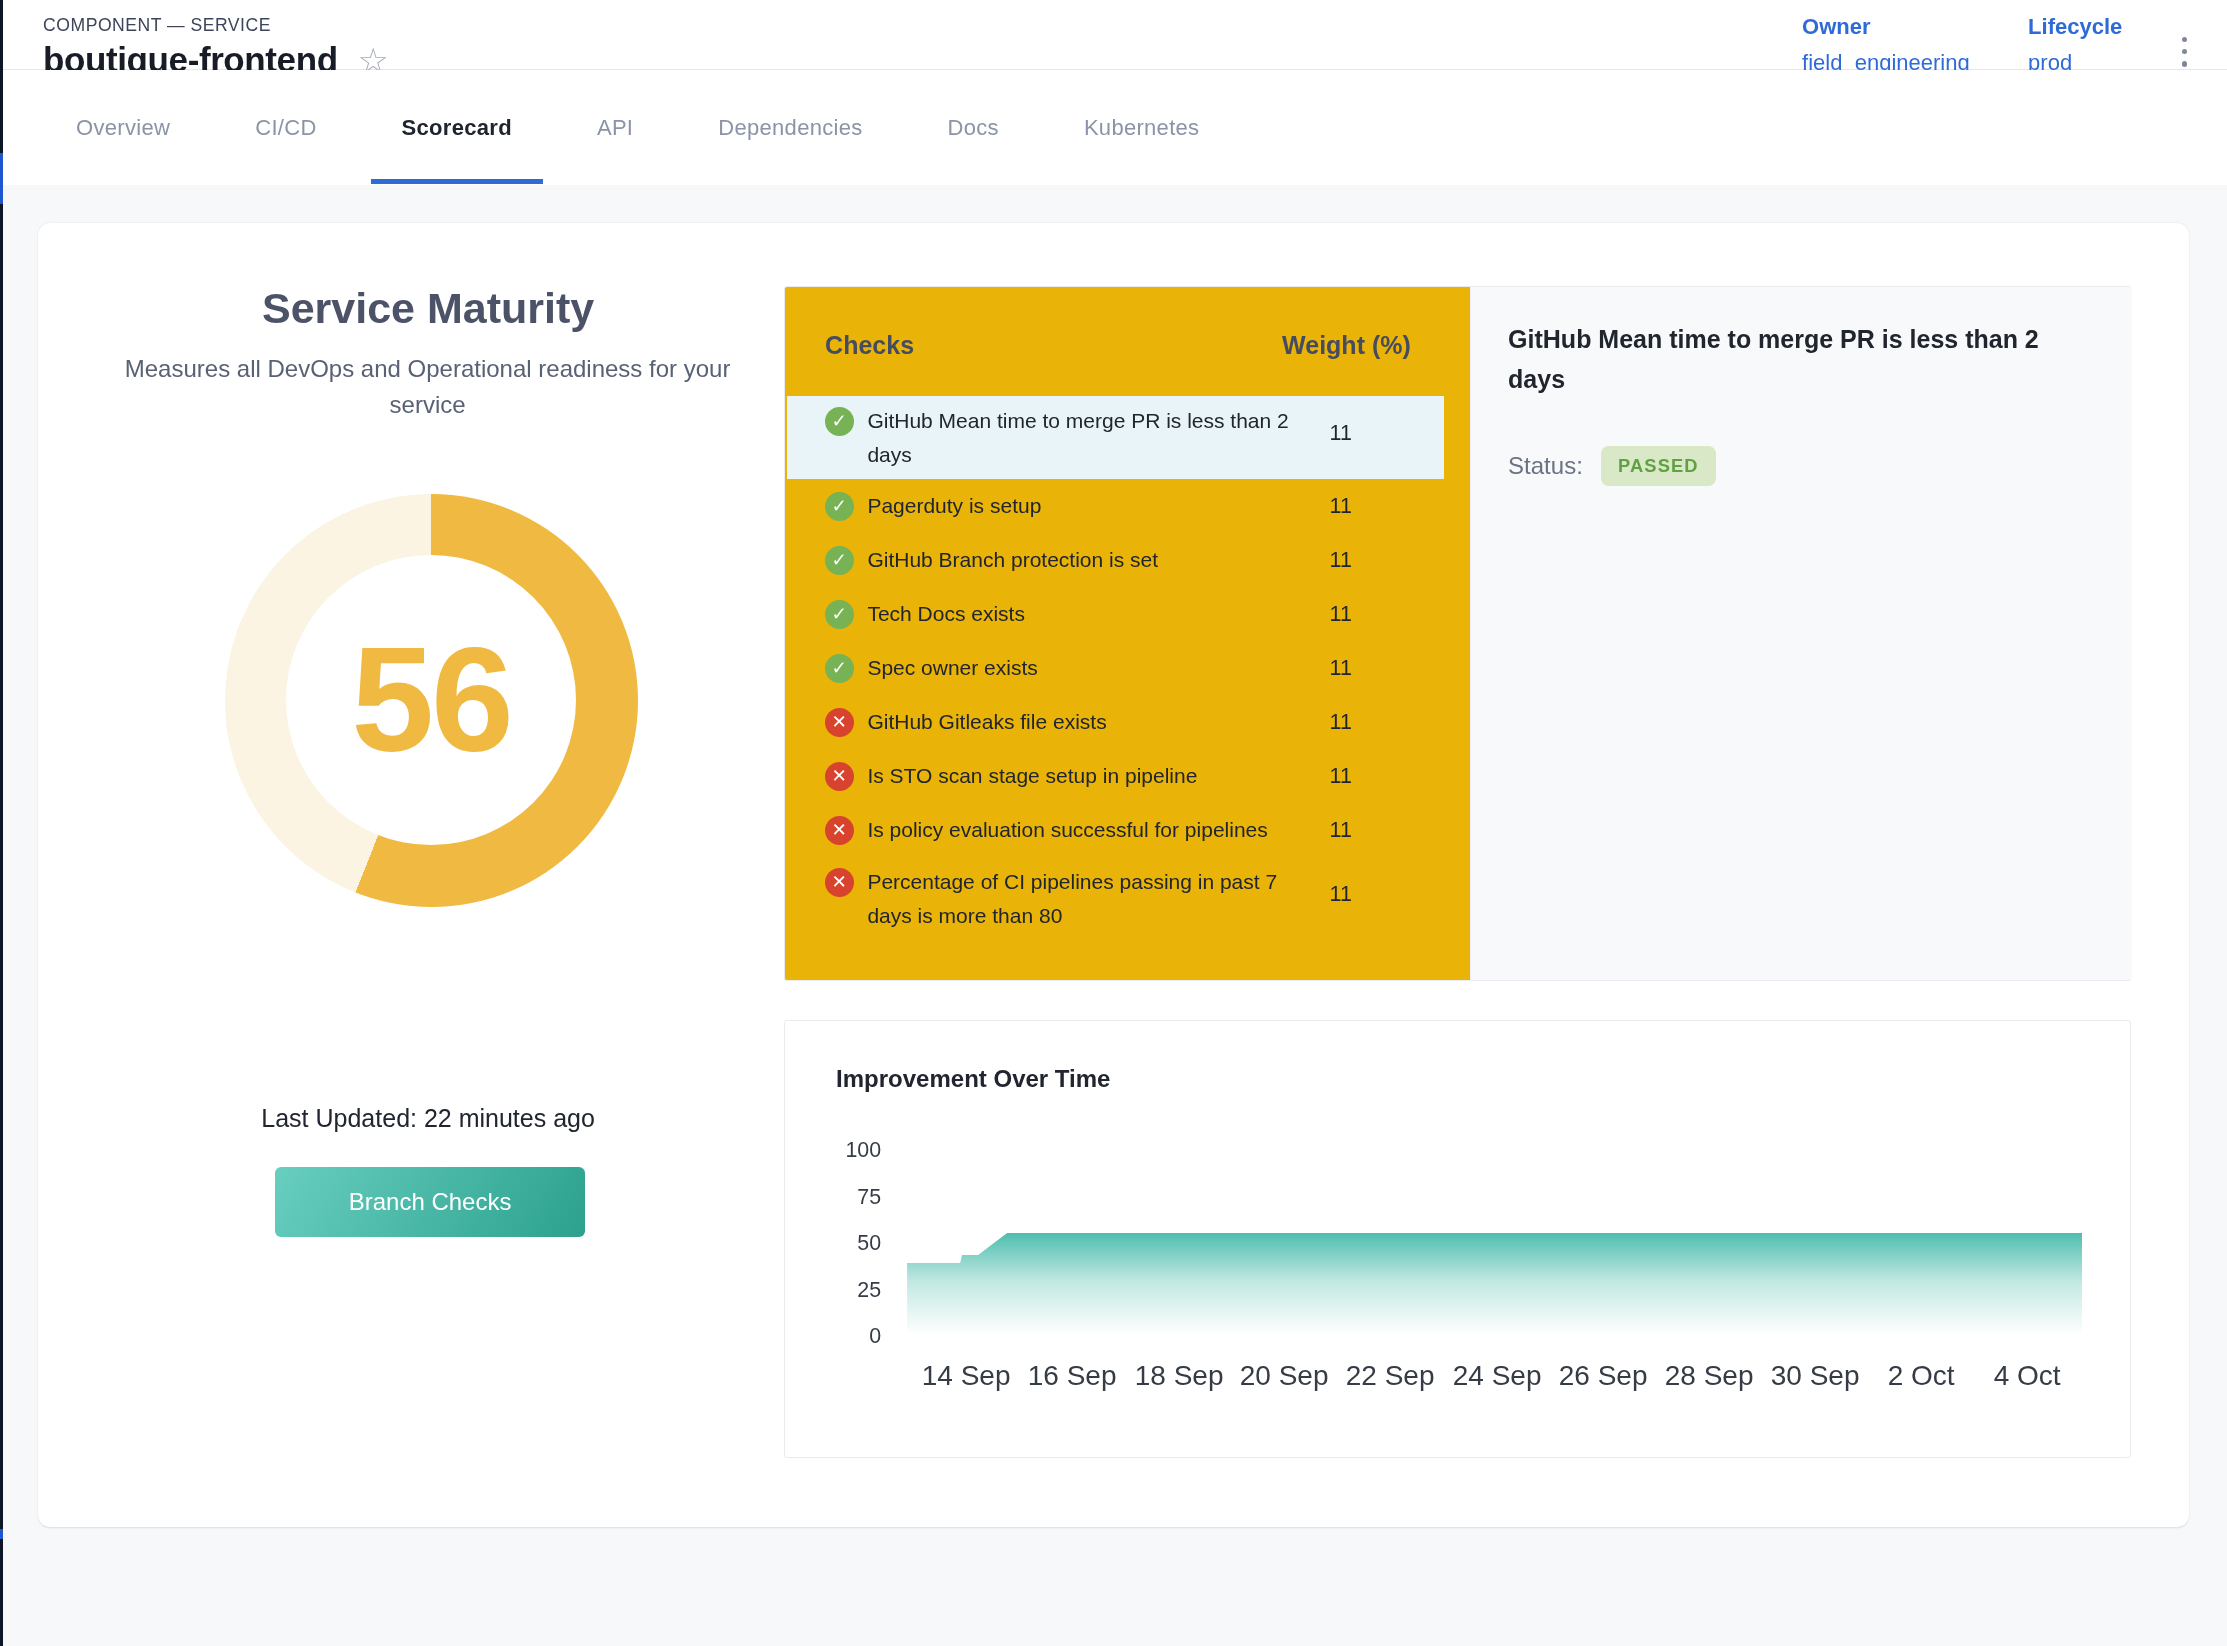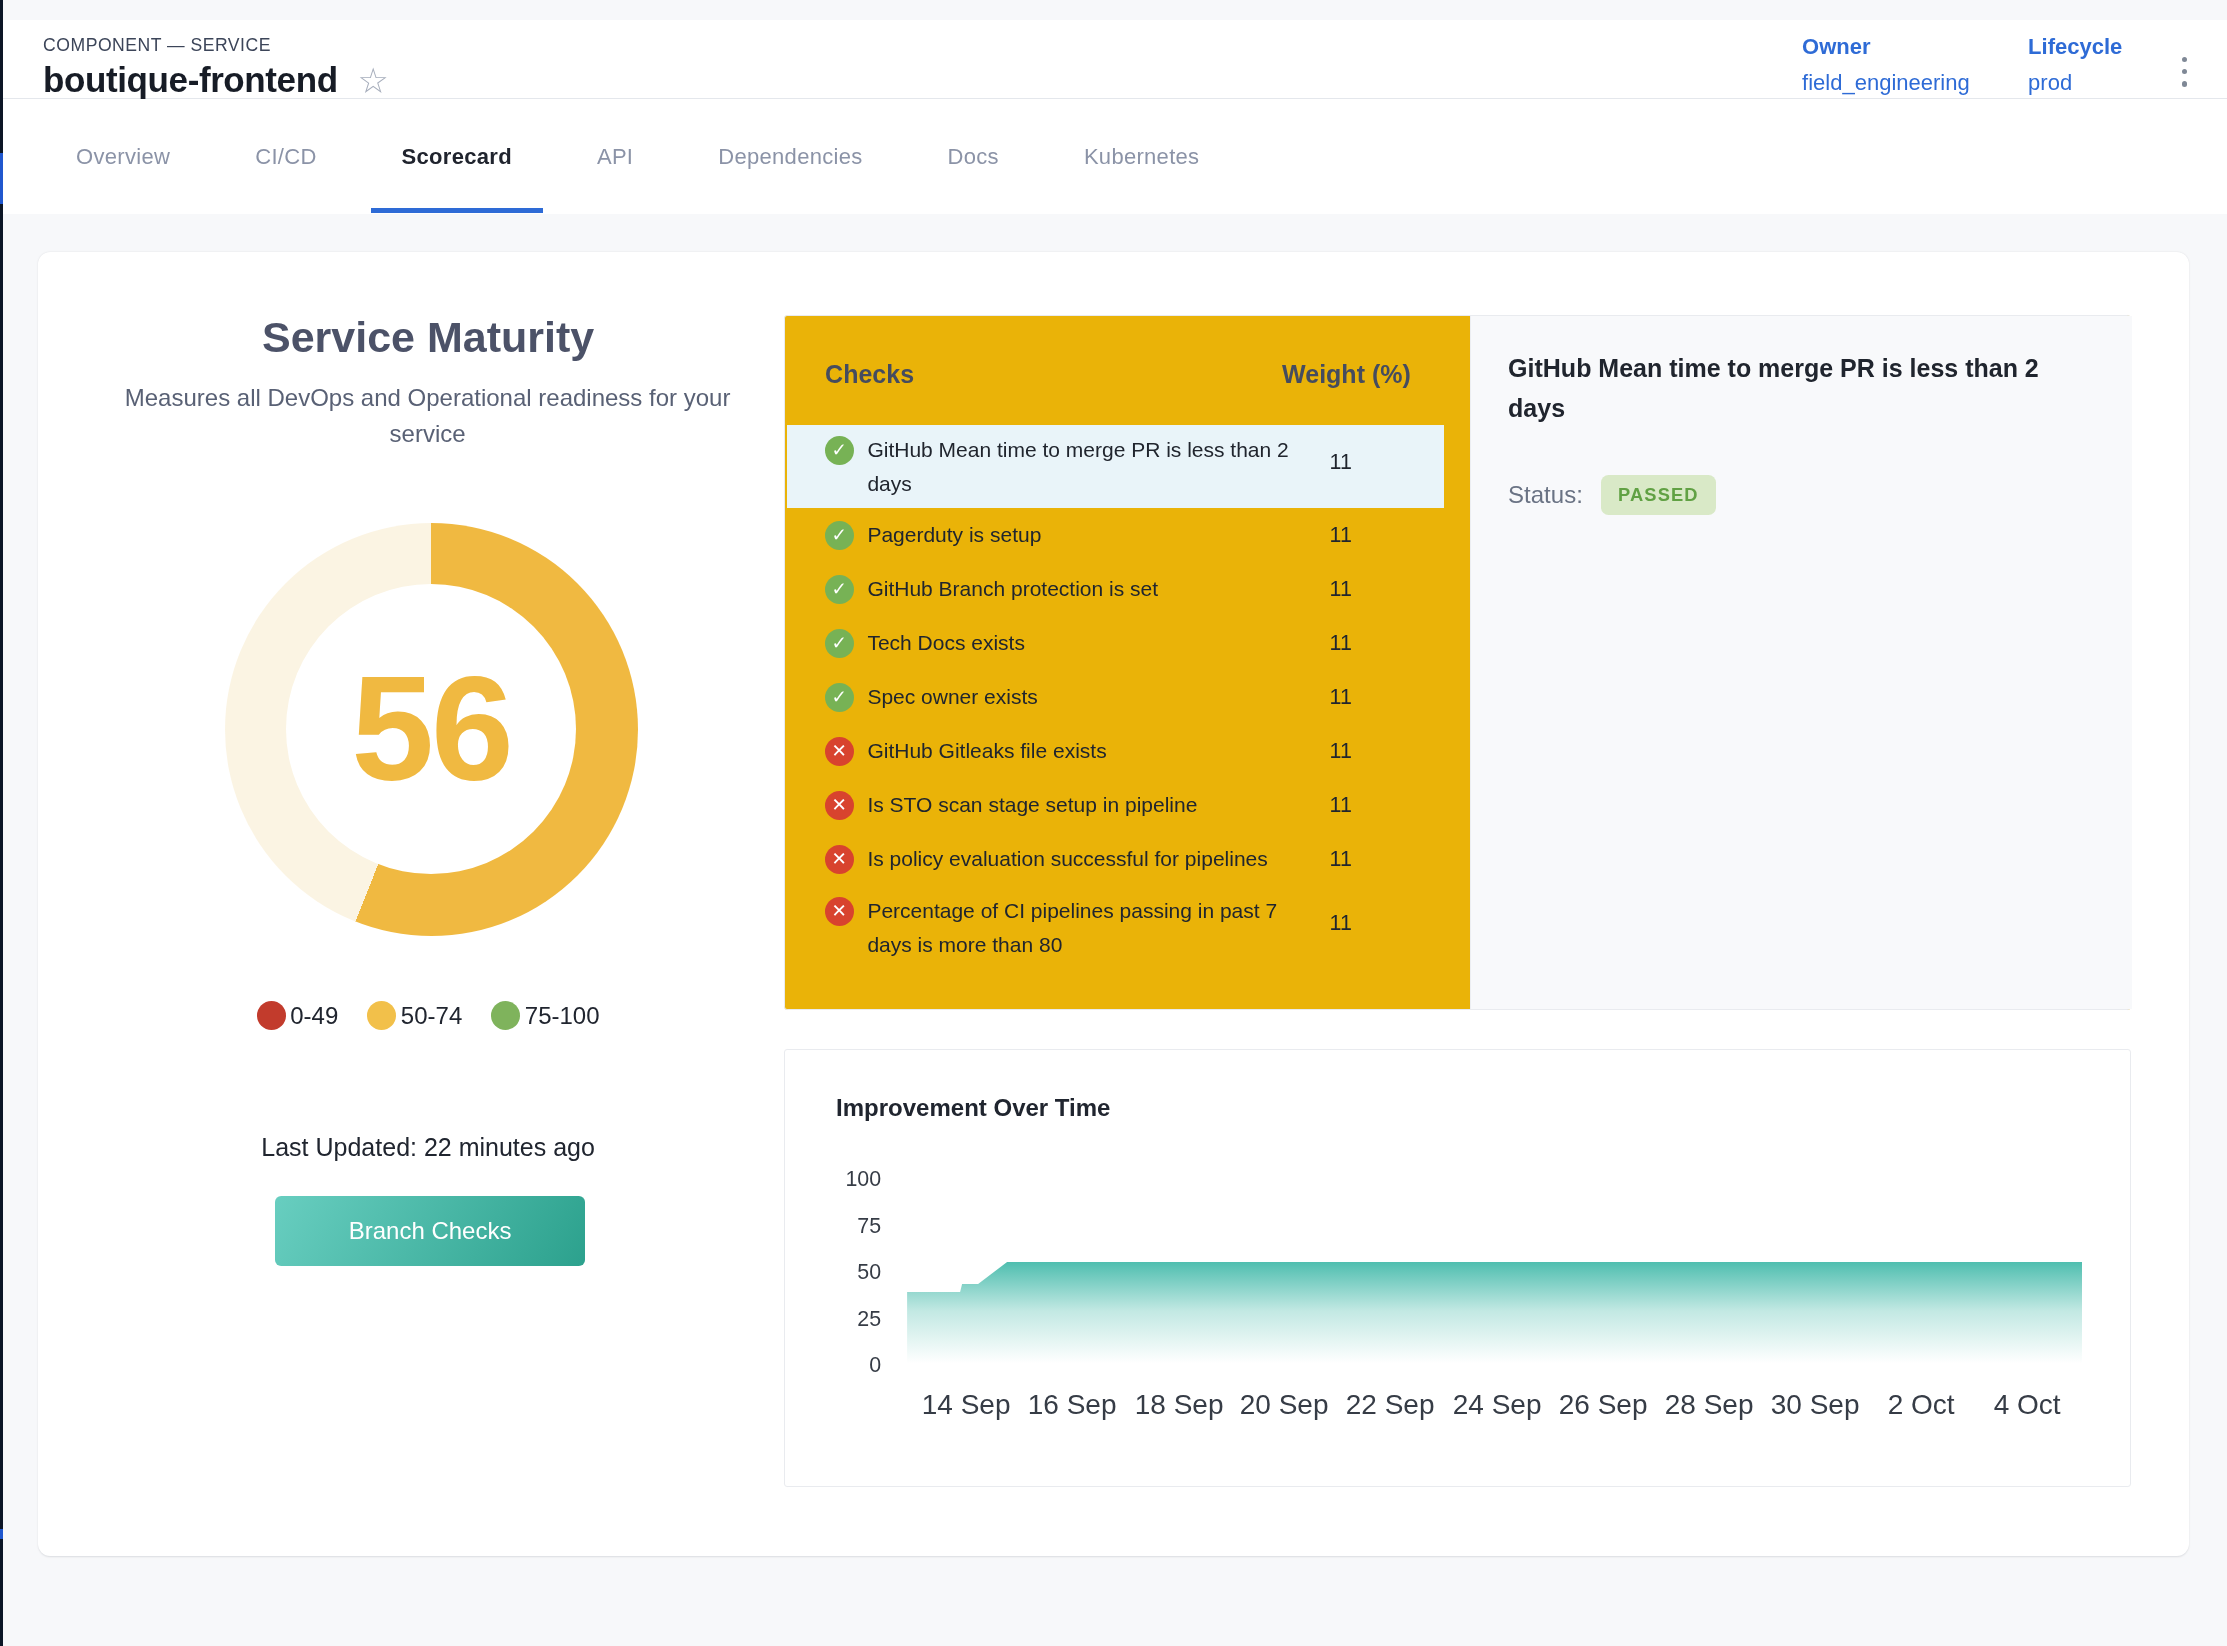--- a/index.html
+++ b/index.html
@@ -9,21 +9,21 @@
   .page { position:relative; width:2227px; height:1647px; }
 
   
   .rail { position:absolute; left:0; top:0; width:3.1px; height:1647px; background:var(--rail-dark,#0C1626); z-index:5; }
   .rail .seg-top { position:absolute; left:0; top:153px; width:3.1px; height:51px; background:var(--rail-blue,#2057CE); }
   .rail .seg-bottom { position:absolute; left:0; top:1529px; width:3.1px; height:10px; background:var(--rail-blue,#2057CE); }
 
   .main { position:absolute; left:3.1px; top:0; width:2224px; height:1647px; }
 
   
-  .header { position:relative; width:100%; height:79px; background:#fff; border-bottom:0.8px solid #E4E7EC;margin-top:20px; }
+  .header { position:relative; width:100%; height:70px; background:#fff; border-bottom:0.8px solid #E4E7EC; }
   .breadcrumb { position:absolute; left:40px; top:15.3px; font-size:17.6px; letter-spacing:0.5px; color:#3C4559; font-weight:500; }
   .title-row { position:absolute; left:40px; top:40px; display:flex; align-items:center; }
   .page-title { font-size:35px; font-weight:700; color:#171C26; letter-spacing:-0.4px; }
   .star { margin-left:20px; font-size:35px; color:#A7AEBC; line-height:1; cursor:pointer; }
   .meta { position:absolute; top:13.8px; font-size:22px; color:var(--accent-blue,#2E6BD6); }
   .meta .lab { font-weight:700; margin-bottom:10.7px; }
   .meta-owner { left:1799px; }
   .meta-lifecycle { left:2025px; }
   .kebab { position:absolute; left:2174px; top:32px; display:flex; flex-direction:column; gap:6.9px; cursor:pointer; padding:4.6px; }
   .kebab i { width:5.4px; height:5.4px; border-radius:50%; background:#7F8896; }
@@ -134,34 +134,20 @@
 
         <div class="sm-title">Service Maturity</div>
         <div class="sm-sub">Measures all DevOps and Operational readiness for your service</div>
 
         <div class="donut" style="background: conic-gradient(rgb(240, 185, 65) 0deg, rgb(240, 185, 65) 201.6deg, rgb(251, 244, 227) 201.6deg, rgb(251, 244, 227) 360deg);">
           <div class="hole">
             <span class="score">56</span>
           </div>
         </div>
 
-        <div class="legend" id="legend">
-            <span class="item">
-     <span class="dot" style="background:#C23B2C"></span>
-     <span>0-49</span>
-            </span>
-            <span class="item">
-     <span class="dot" style="background:#F2C04A"></span>
-     <span>50-74</span>
-            </span>
-            <span class="item">
-     <span class="dot" style="background:#7FB35C"></span>
-     <span>75-100</span>
-            </span>
-          </div>
 
         <div class="updated">Last Updated: 22 minutes ago</div>
         <button class="rerun-btn">Branch Checks</button>
 
         <div class="panel">
           <div class="checks-col">
             <div class="checks-head">
               <span class="h1">Checks</span>
               <span class="h2">Weight (%)</span>
             </div>

